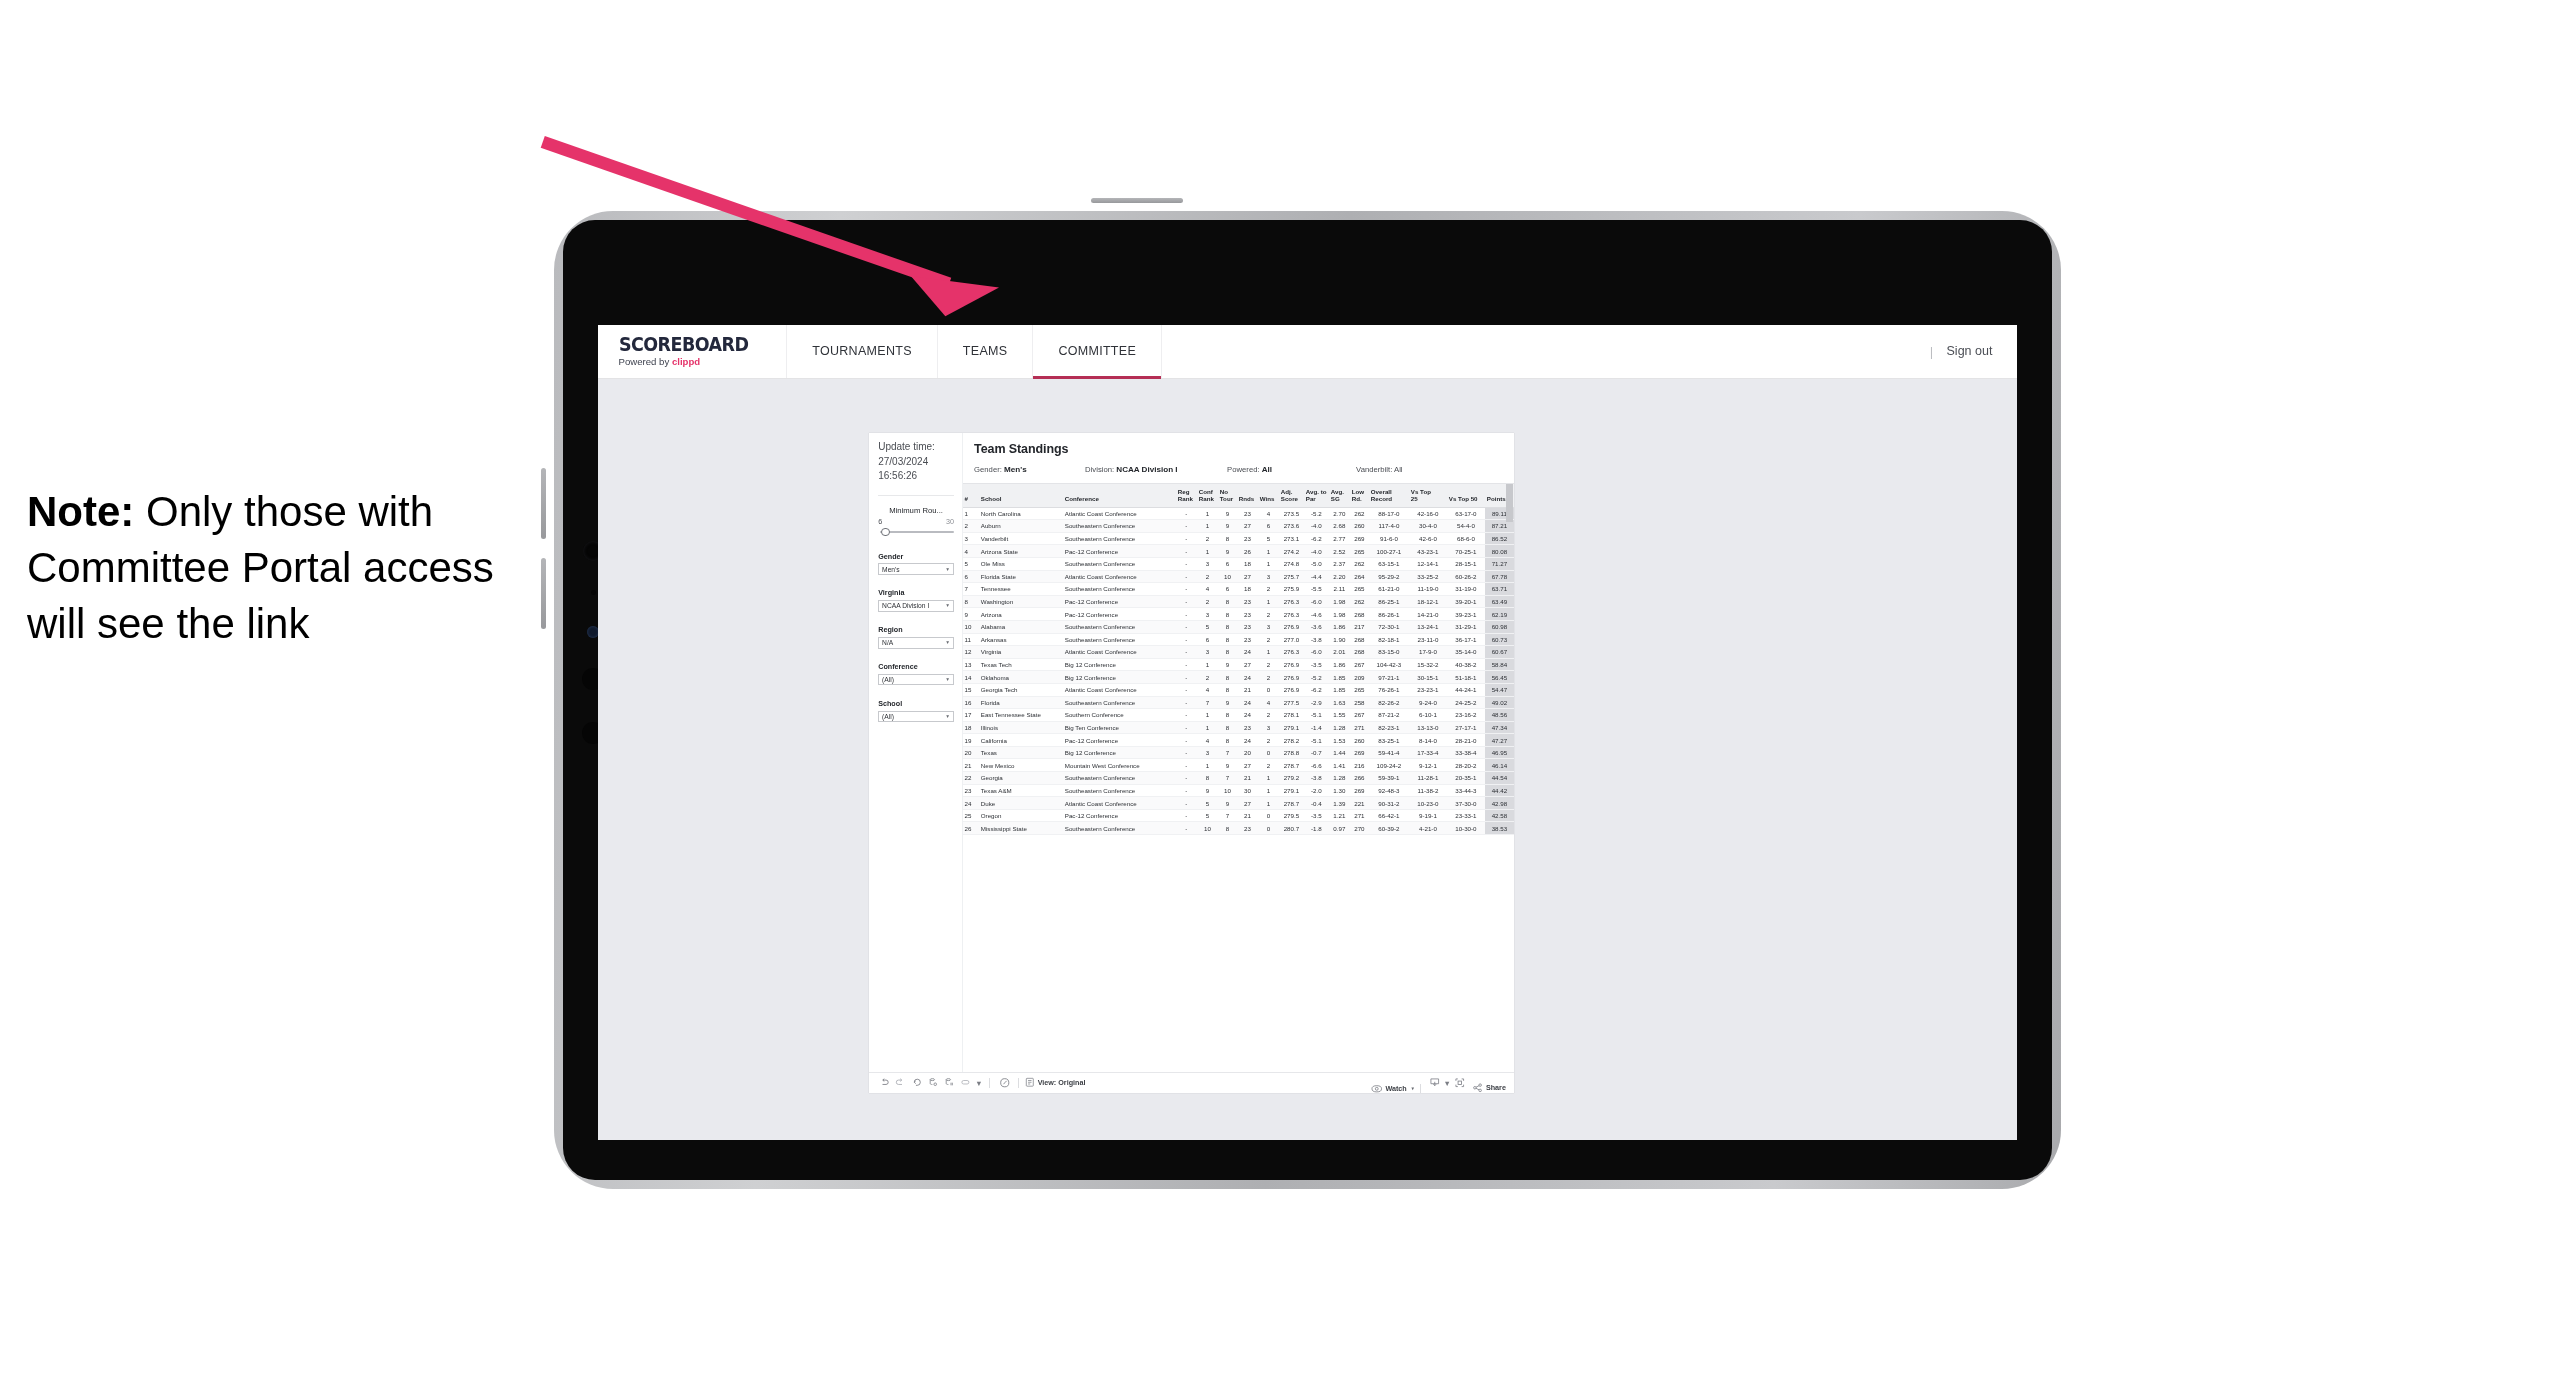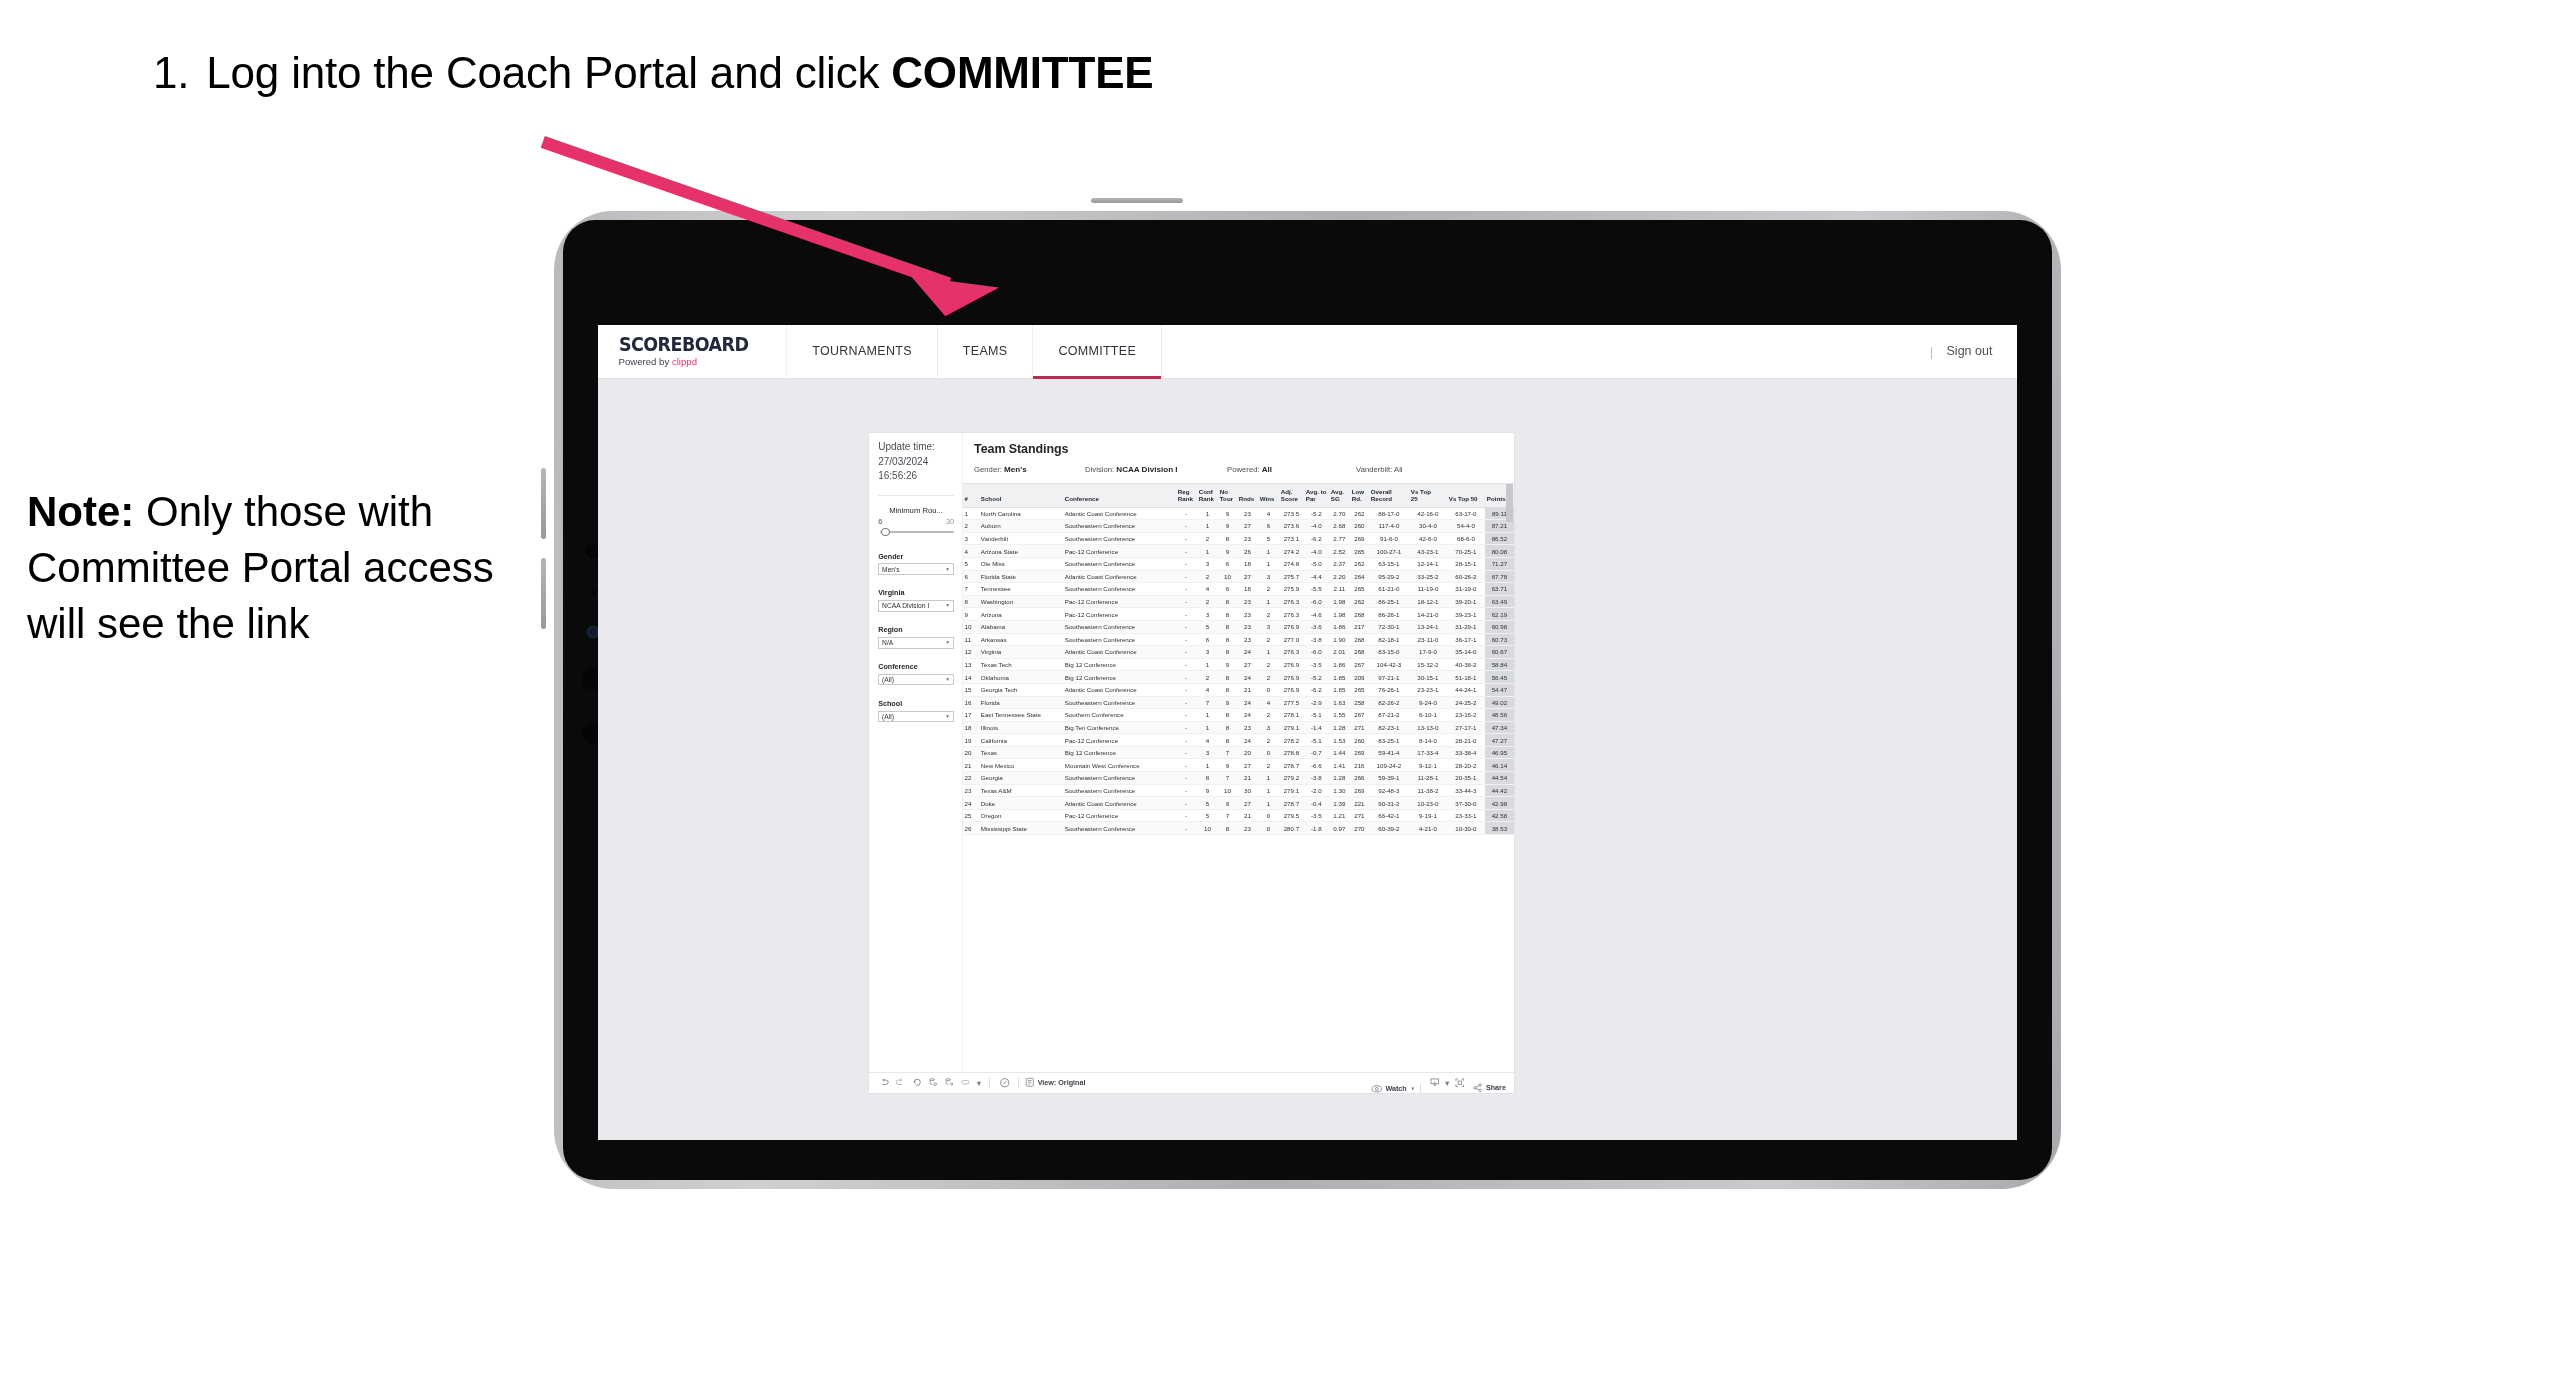--- a/index.html
+++ b/index.html
@@ -72,21 +72,21 @@
     border-bottom: 1px solid #e3e3e5; position: relative;
   }
   #brand { display:flex; flex-direction:column; justify-content:center;
            padding: 0 27px 0 21px; border-right:1px solid #eeeef0; }
   #brand .brand-title {
     font-family: "DejaVu Sans", sans-serif;
     font-weight:700; font-size:19px; letter-spacing:-0.6px;
     color:#23283c; line-height:1; transform: scaleX(0.92); transform-origin:left;
   }
   #brand .brand-sub { font-size:9.6px; color:#3b3f4c; margin-top:2.9px; line-height:1; }
-  #brand .brand-sub .accent { color:#e5336a; font-weight:400; }
+  #brand .brand-sub .accent { color:#e5336a; font-weight:700; }
 
   .nav-tab {
     display:flex; align-items:center; padding: 0 25px;
     font-size:12.5px; color:#2f3238; letter-spacing:0.3px;
     border-right:1px solid #eeeef0; position:relative; white-space:nowrap;
   }
   .nav-tab.active::after {
     content:""; position:absolute; left:0; right:0; bottom:-1px;
     height:2.9px; background:#b52f55;
   }
@@ -194,23 +194,20 @@
   .tb-right { margin-left:auto; display:flex; align-items:flex-end; }
   .caret-sm { font-size:4.8px; color:#6a6d73; margin-left:1.9px; }
 
   svg { display:block; }
 </style>
 </head>
 <body>
 
 <div id="slide">
 
-  <div id="step-heading">
-    <span class="num">1.</span><span>Log into the Coach Portal and click </span><span class="strong">COMMITTEE</span>
-  </div>
 
   <div id="note-block">
     <span class="note-lead">Note:</span><span> Only those with Committee Portal access will see the link</span>
   </div>
 
   <div id="tablet">
     <div class="tab-btn" id="btn-vol-a"></div>
     <div class="tab-btn" id="btn-vol-b"></div>
     <div class="tab-btn" id="btn-power"></div>
 

